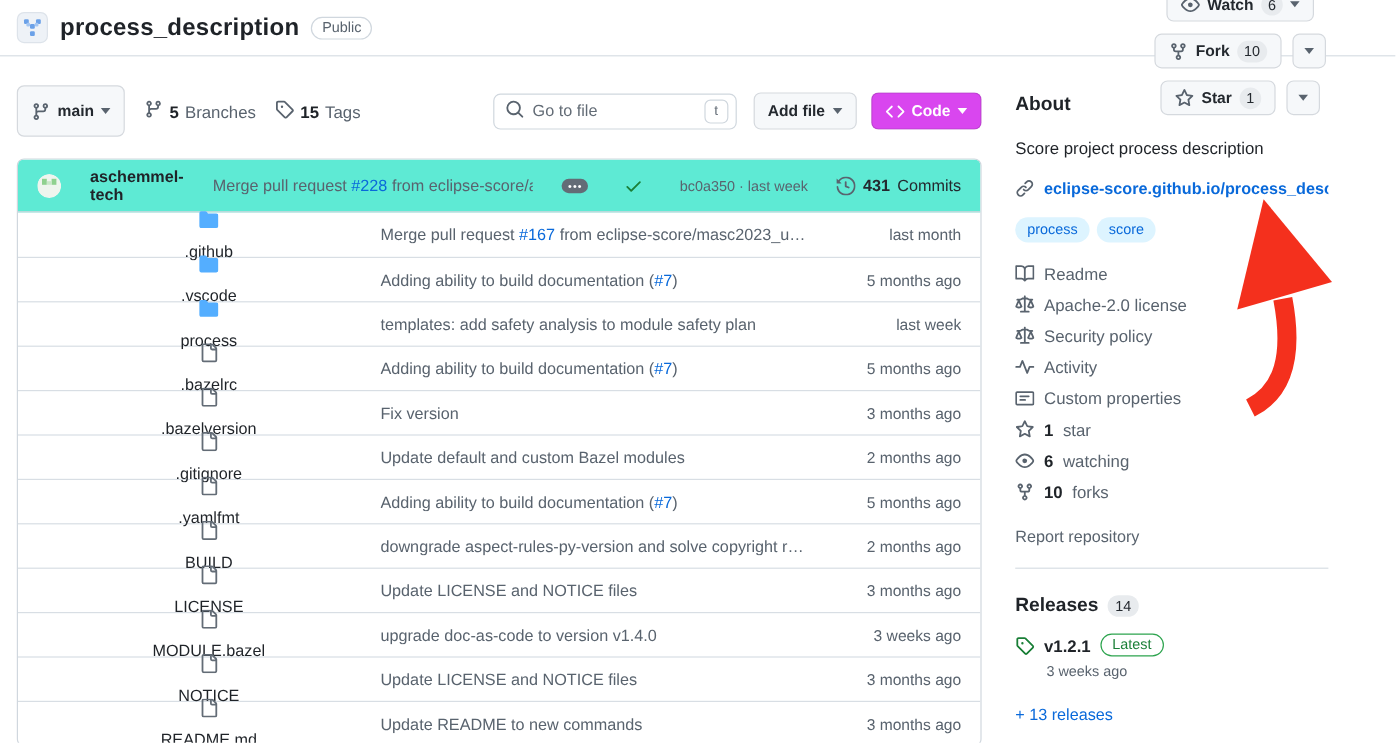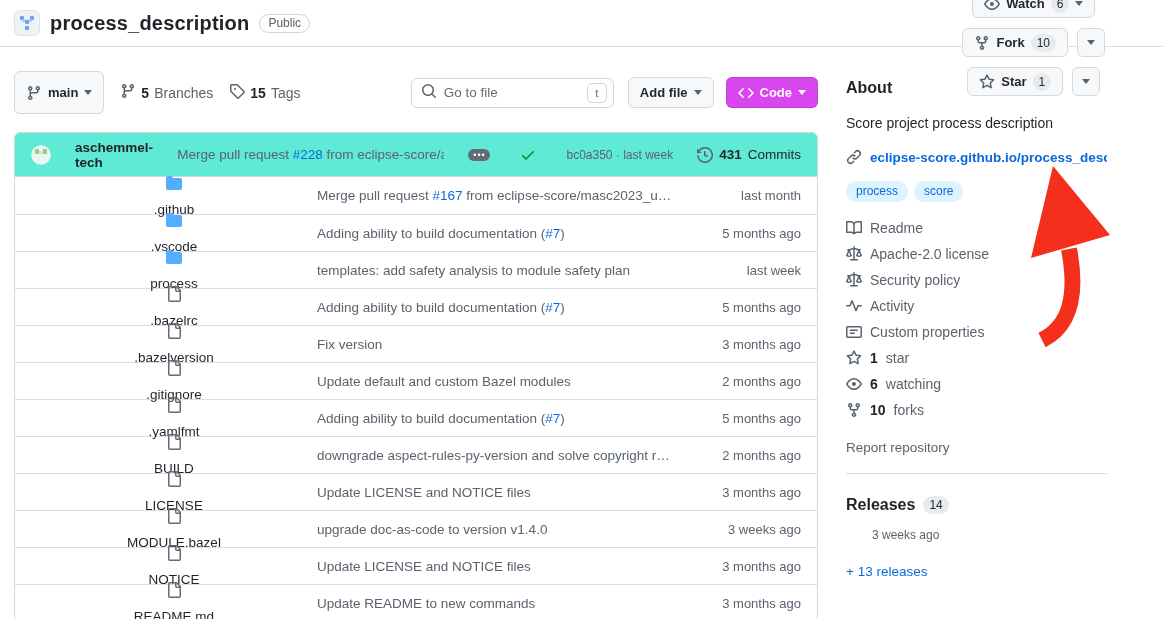--- a/index.html
+++ b/index.html
@@ -496,20 +496,29 @@
           </div>
         </div>
       <div class="report-link">Report repository</div>
 
       <hr class="side-divider">
 
       <div class="releases-h">
         <span class="side-h">Releases</span>
         <span class="counter">14</span>
       </div>
+      <div class="release-row">
+        <span class="ic">
+            <svg viewBox="0 0 16 16" width="16" height="16" fill="currentColor">
+              <path d="M1 7.775V2.75C1 1.784 1.784 1 2.75 1h5.025c.464 0 .91.184 1.238.513l6.25 6.25a1.75 1.75 0 0 1 0 2.474l-5.026 5.026a1.75 1.75 0 0 1-2.474 0l-6.25-6.25A1.75 1.75 0 0 1 1 7.775Zm1.5 0c0 .066.026.13.073.177l6.25 6.25a.25.25 0 0 0 .354 0l5.025-5.025a.25.25 0 0 0 0-.354l-6.25-6.25a.25.25 0 0 0-.177-.073H2.75a.25.25 0 0 0-.25.25ZM6 5a1 1 0 1 1 0 2 1 1 0 0 1 0-2Z"></path>
+            </svg>
+          </span>
+        <span class="release-ver">v1.2.1</span>
+        <span class="latest-pill">Latest</span>
+      </div>
       <div class="release-age">3 weeks ago</div>
       <span class="more-releases">+ 13 releases</span>
     </div>
   </div>
 
   <svg class="arrow-overlay" viewBox="0 0 146 216">
     <path d="M 24 194 C 52 180, 60 150, 51 103" stroke="#f4301d" stroke-width="16" fill="none"></path>
     <polygon points="35,20 13,112 92,89" fill="#f4301d"></polygon>
   </svg>
 

